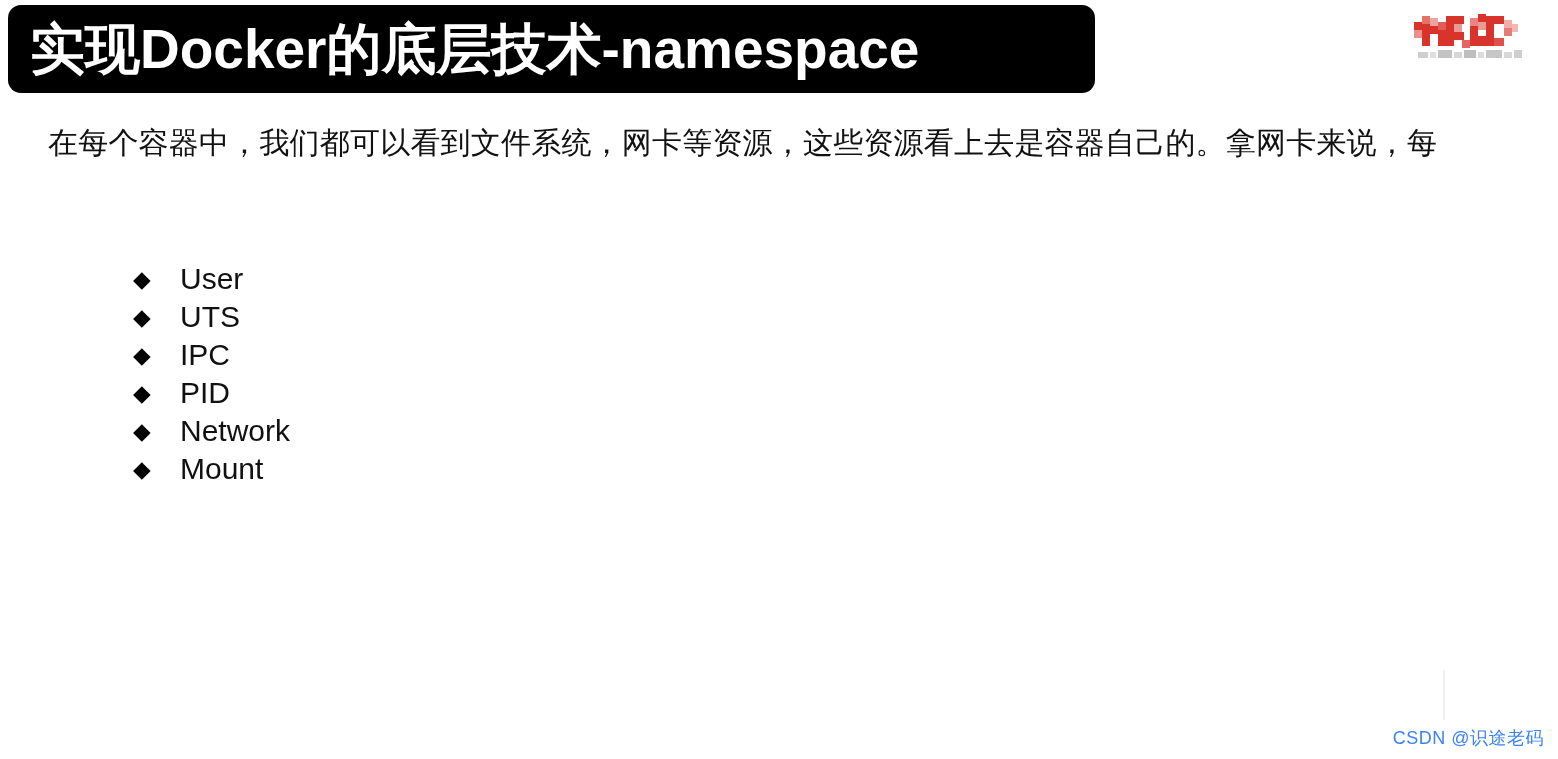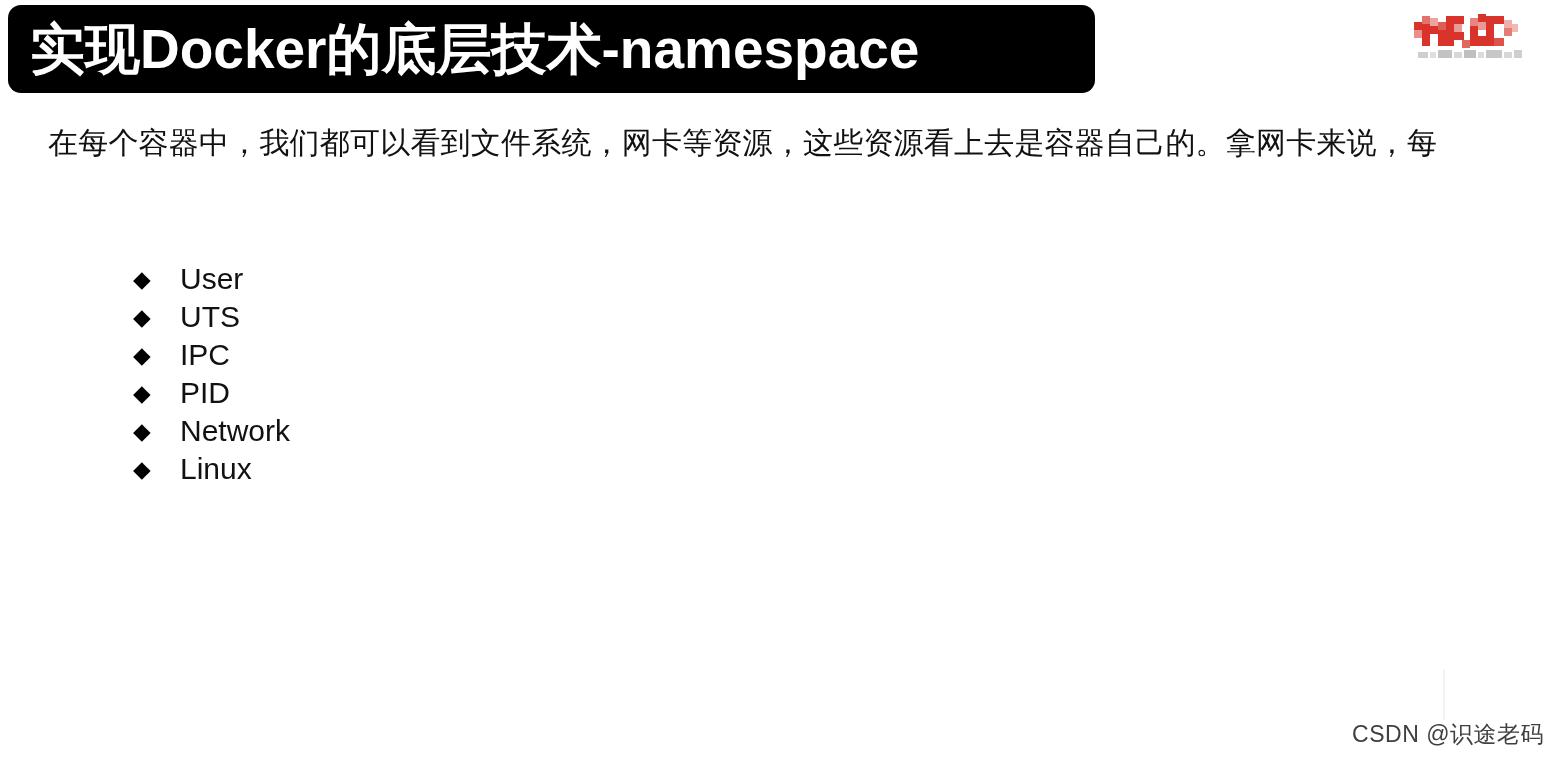--- a/index.html
+++ b/index.html
@@ -105,22 +105,22 @@
     left: 1443px;
     top: 670px;
     width: 2px;
     height: 50px;
     background: #f2f2f4;
   }
   #watermark {
     position: absolute;
     right: 14px;
     bottom: 9px;
-    font-size: 23px;
-    color: #404040;
+    font-size: 18px;
+    color: #3b82f6;
     white-space: nowrap;
     letter-spacing: 0.5px;
   }
 </style>
 </head>
 <body>
 
 <div id="title-banner">
   <div id="title-text">实现Docker的底层技术-namespace</div>
 </div>
@@ -195,20 +195,20 @@
     <li>
       <span class="bullet-mark">◆</span>
       <span class="bullet-label">PID</span>
     </li>
     <li>
       <span class="bullet-mark">◆</span>
       <span class="bullet-label">Network</span>
     </li>
     <li>
       <span class="bullet-mark">◆</span>
-      <span class="bullet-label">Linux</span>
+      <span class="bullet-label">Mount</span>
     </li>
   </ul>
 
 </div>
 
 <div id="edge-artifact"></div>
 <div id="watermark">CSDN @识途老码</div>
 
 </body></html>

